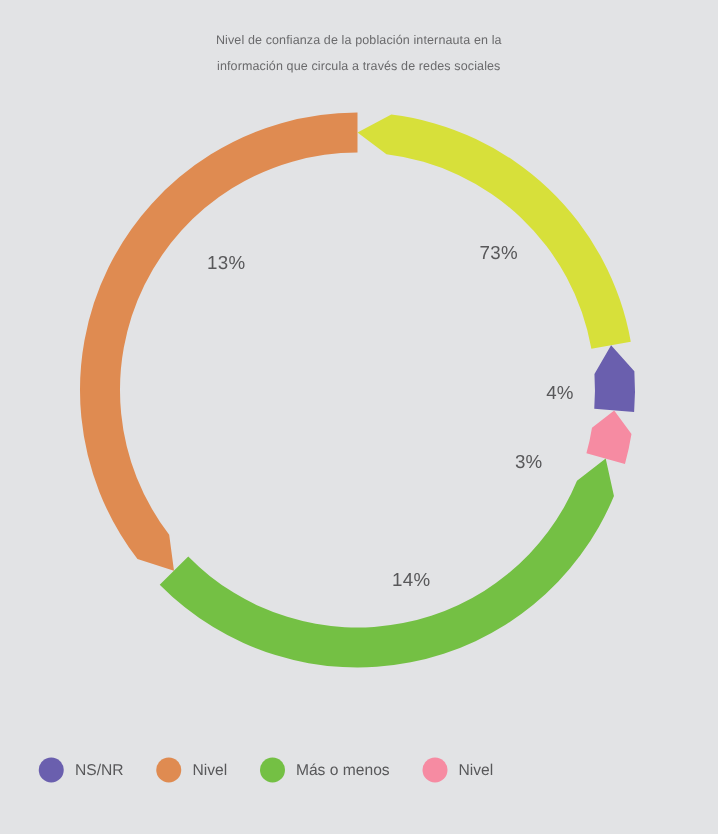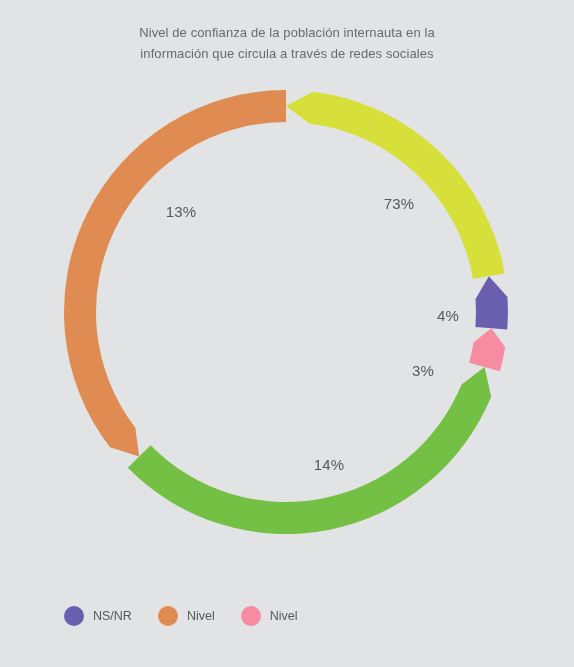--- a/index.html
+++ b/index.html
@@ -14,21 +14,21 @@
   #chart-root{
     position:absolute;
     left:0;top:0;
     width:574px;height:667px;
   }
   .title{
     position:absolute;
     left:0; top:22px;
     width:574px;
     text-align:center;
-    font-size:13px;
+    font-size:10px;
     line-height:21px;
     color:#6a6a6c;
     letter-spacing:0.1px;
     white-space:pre-line;
   }
   .donut-wrap{
     position:absolute;
     left:0; top:0;
     width:574px; height:580px;
   }
@@ -44,21 +44,21 @@
   .legend{
     position:absolute;
     left:0;
     top:600px;
     width:574px;
     height:32px;
     display:flex;
     flex-direction:row;
     align-items:center;
     justify-content:flex-start;
-    padding-left:64px;
+    padding-left:31px;
     box-sizing:border-box;
   }
   .legend-item{
     display:flex;
     flex-direction:row;
     align-items:center;
     margin-right:26px;
   }
   .legend-swatch{
     width:20px;height:20px;
@@ -104,18 +104,22 @@
   <div class="legend">
     <div class="legend-item">
       <span class="legend-swatch" style="background: rgb(106, 95, 174);"></span>
       <span class="legend-label">NS/NR</span>
     </div>
     <div class="legend-item">
       <span class="legend-swatch" style="background: rgb(223, 139, 81);"></span>
       <span class="legend-label">Nivel</span>
     </div>
     <div class="legend-item">
+      <span class="legend-swatch" style="background: rgb(116, 192, 68);"></span>
+      <span class="legend-label">Más o menos</span>
+    </div>
+    <div class="legend-item">
       <span class="legend-swatch" style="background: rgb(246, 139, 162);"></span>
       <span class="legend-label">Nivel</span>
     </div>
   </div>
 
 </div>
 
 </body></html>

